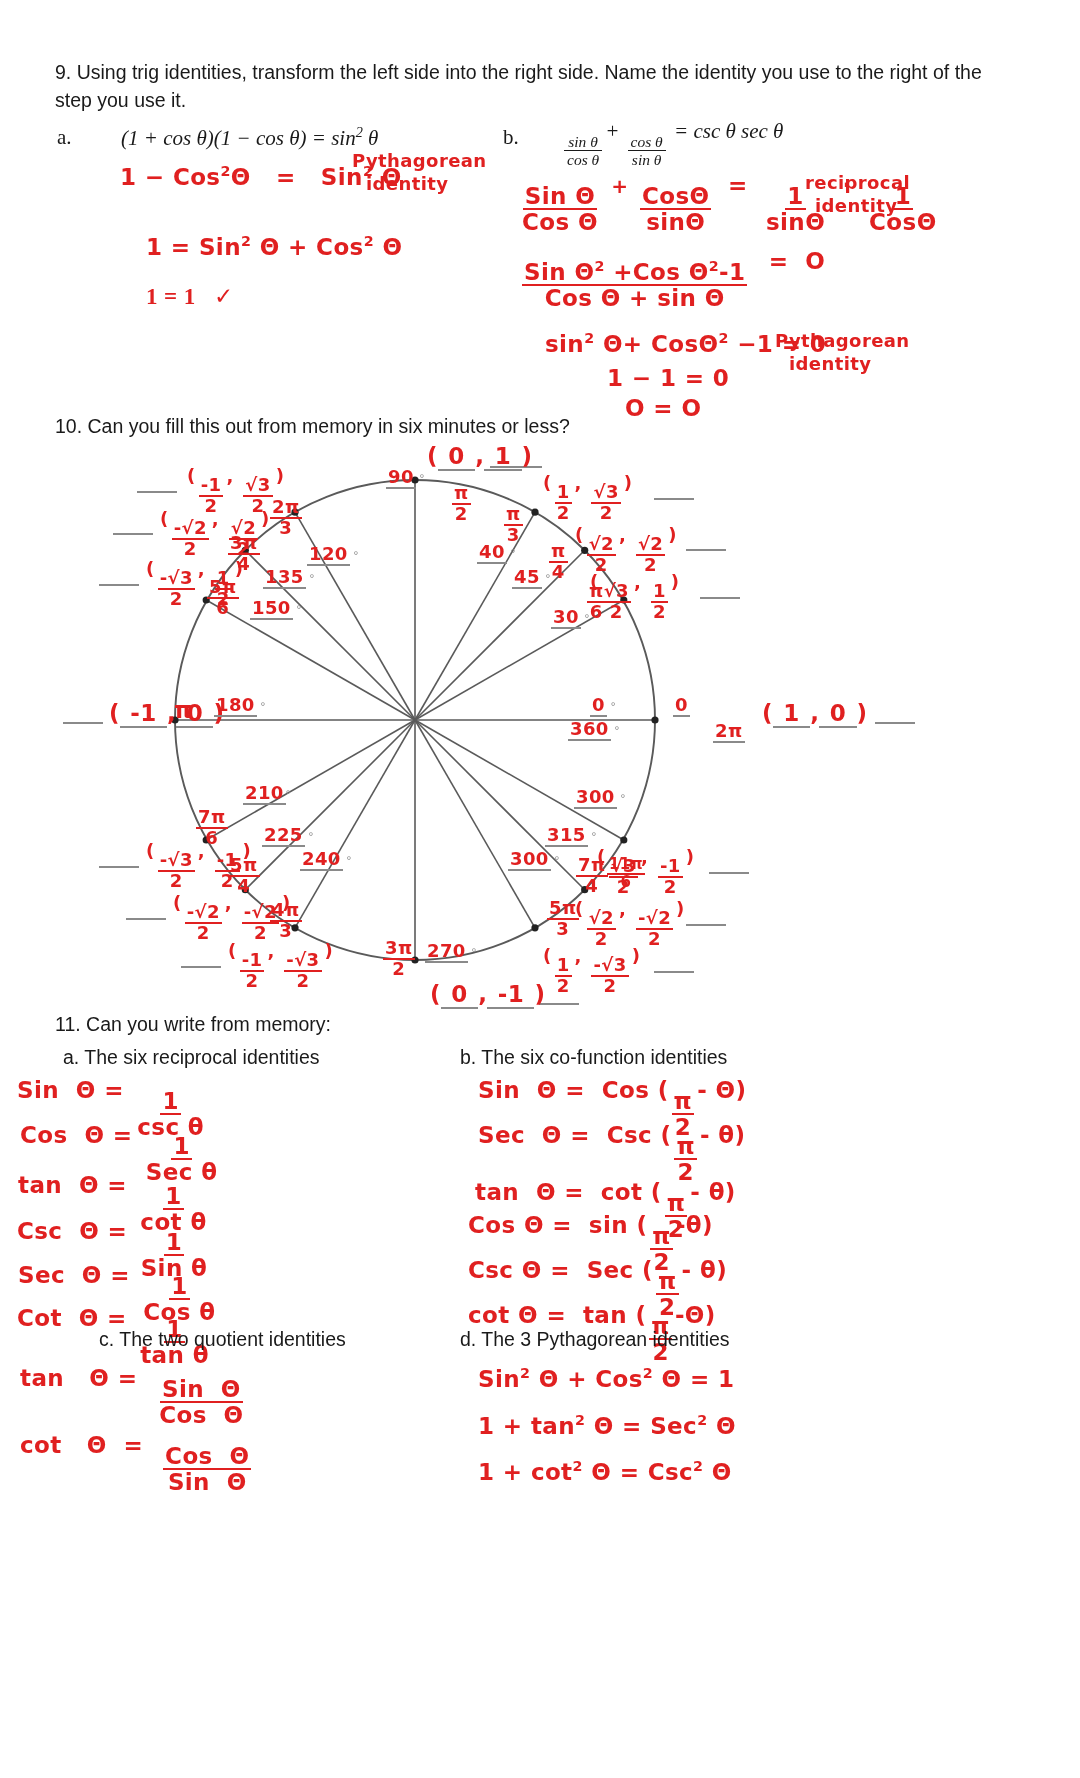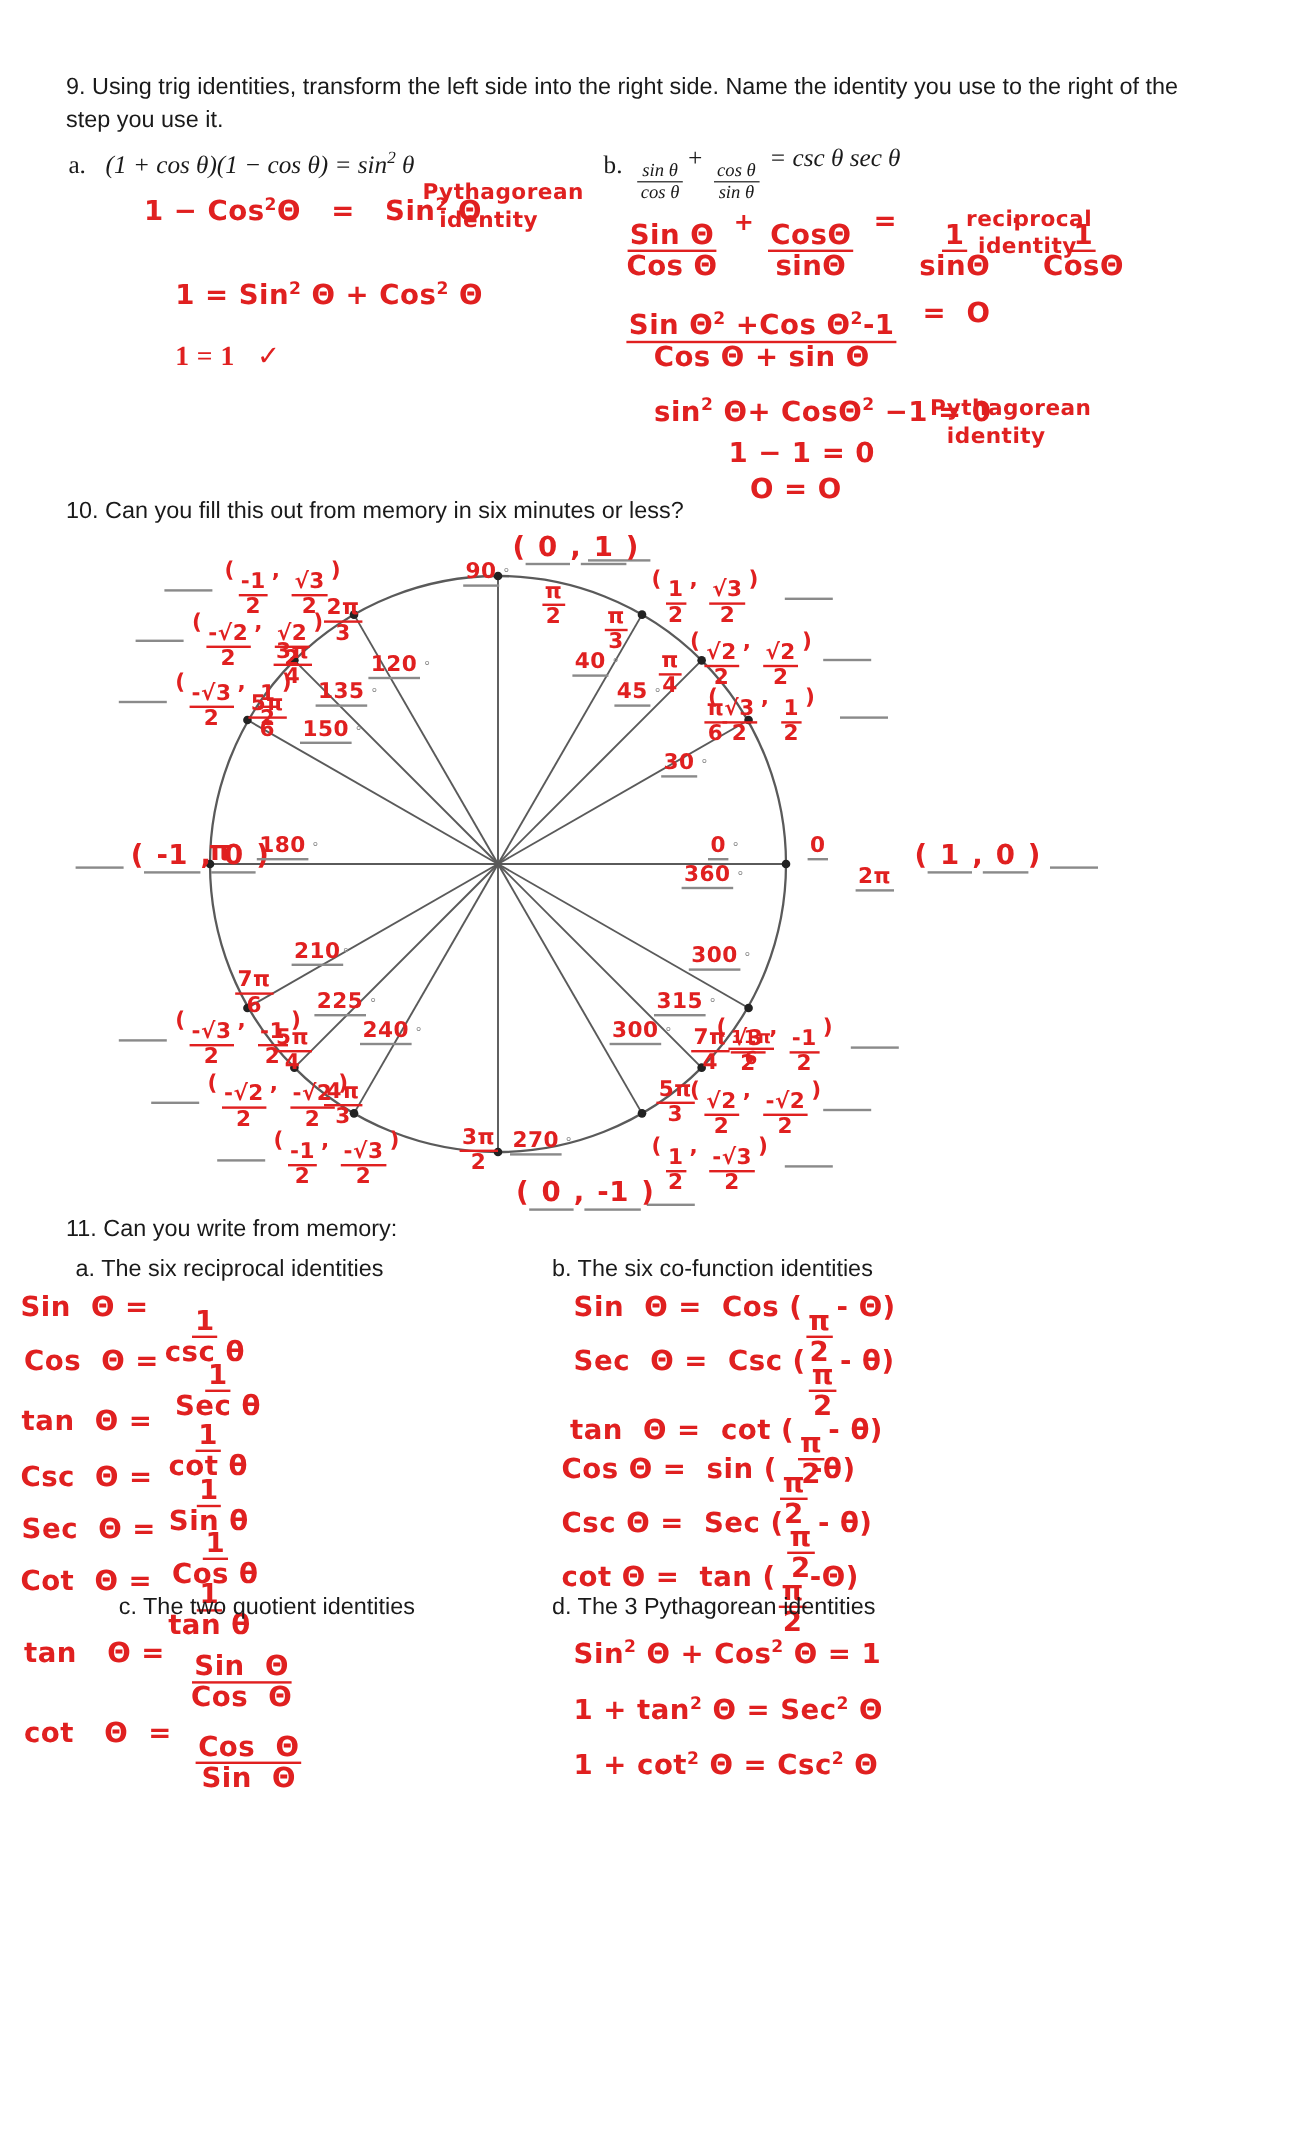--- a/index.html
+++ b/index.html
@@ -8,21 +8,21 @@
     background:#ffffff;
     font-family:"Liberation Sans", sans-serif;
     position:relative;
     overflow:hidden;
     color:#111;
   }
   .page{position:relative;width:1080px;height:1498px;}
 
   
   .prt{position:absolute;font-family:"Liberation Sans",sans-serif;font-size:19.5px;color:#1a1a1a;line-height:1.45;}
-  .prt-i{font-family:"Liberation Serif",serif;font-style:italic;font-size:21px;}
+  .prt-i{font-family:"Liberation Serif",serif;font-style:italic;font-size:21px;margin-left:33px;}
   .prt-ser{font-family:"Liberation Serif",serif;font-size:21px;}
 
   
   .pfrac{display:inline-flex;flex-direction:column;vertical-align:-0.55em;text-align:center;margin:0 3px;font-style:italic;font-family:"Liberation Serif",serif;font-size:15.5px;line-height:1.12;}
   .pfrac .num{border-bottom:1.3px solid #1a1a1a;padding:0 3px;}
   .pfrac .den{padding:0 3px;}
 
   
   .hw{position:absolute;color:#e02020;font-family:"DejaVu Sans",sans-serif;font-weight:700;
       font-size:23px;letter-spacing:.4px;white-space:nowrap;}
@@ -388,21 +388,21 @@
       </span></div>
   <div class="hw xs" style="left:604px;top:848px;"><span class="hfrac thin">
         <span class="num">11π</span>
         <span>6</span>
       </span></div>
   <div class="hw sm" style="left:713px;top:720px;"><span class="ublk">2π</span></div>
 
   <div class="hw sm" style="left:386px;top:466px;"><span class="ublk">90</span><span class="degsym"> °</span></div>
   <div class="hw sm" style="left:477px;top:541px;"><span class="ublk">40</span><span class="degsym"> °</span></div>
   <div class="hw sm" style="left:512px;top:566px;"><span class="ublk">45</span><span class="degsym"> °</span></div>
-  <div class="hw sm" style="left:551px;top:606px;margin-top:19px;"><span class="ublk">30</span><span class="degsym"> °</span></div>
+  <div class="hw sm" style="left:551px;top:606px;"><span class="ublk">30</span><span class="degsym"> °</span></div>
   <div class="hw sm" style="left:590px;top:694px;"><span class="ublk">0</span><span class="degsym"> °</span></div>
   <div class="hw sm" style="left:568px;top:718px;"><span class="ublk">360</span><span class="degsym"> °</span></div>
   <div class="hw sm" style="left:673px;top:694px;"><span class="ublk">0</span></div>
   <div class="hw sm" style="left:307px;top:543px;"><span class="ublk">120</span><span class="degsym"> °</span></div>
   <div class="hw sm" style="left:263px;top:566px;"><span class="ublk">135</span><span class="degsym"> °</span></div>
   <div class="hw sm" style="left:250px;top:597px;"><span class="ublk">150</span><span class="degsym"> °</span></div>
   <div class="hw sm" style="left:214px;top:694px;"><span class="ublk">180</span><span class="degsym"> °</span></div>
   <div class="hw sm" style="left:243px;top:782px;"><span class="ublk">210</span><span class="degsym">°</span></div>
   <div class="hw sm" style="left:262px;top:824px;"><span class="ublk">225</span><span class="degsym"> °</span></div>
   <div class="hw sm" style="left:300px;top:848px;"><span class="ublk">240</span><span class="degsym"> °</span></div>

